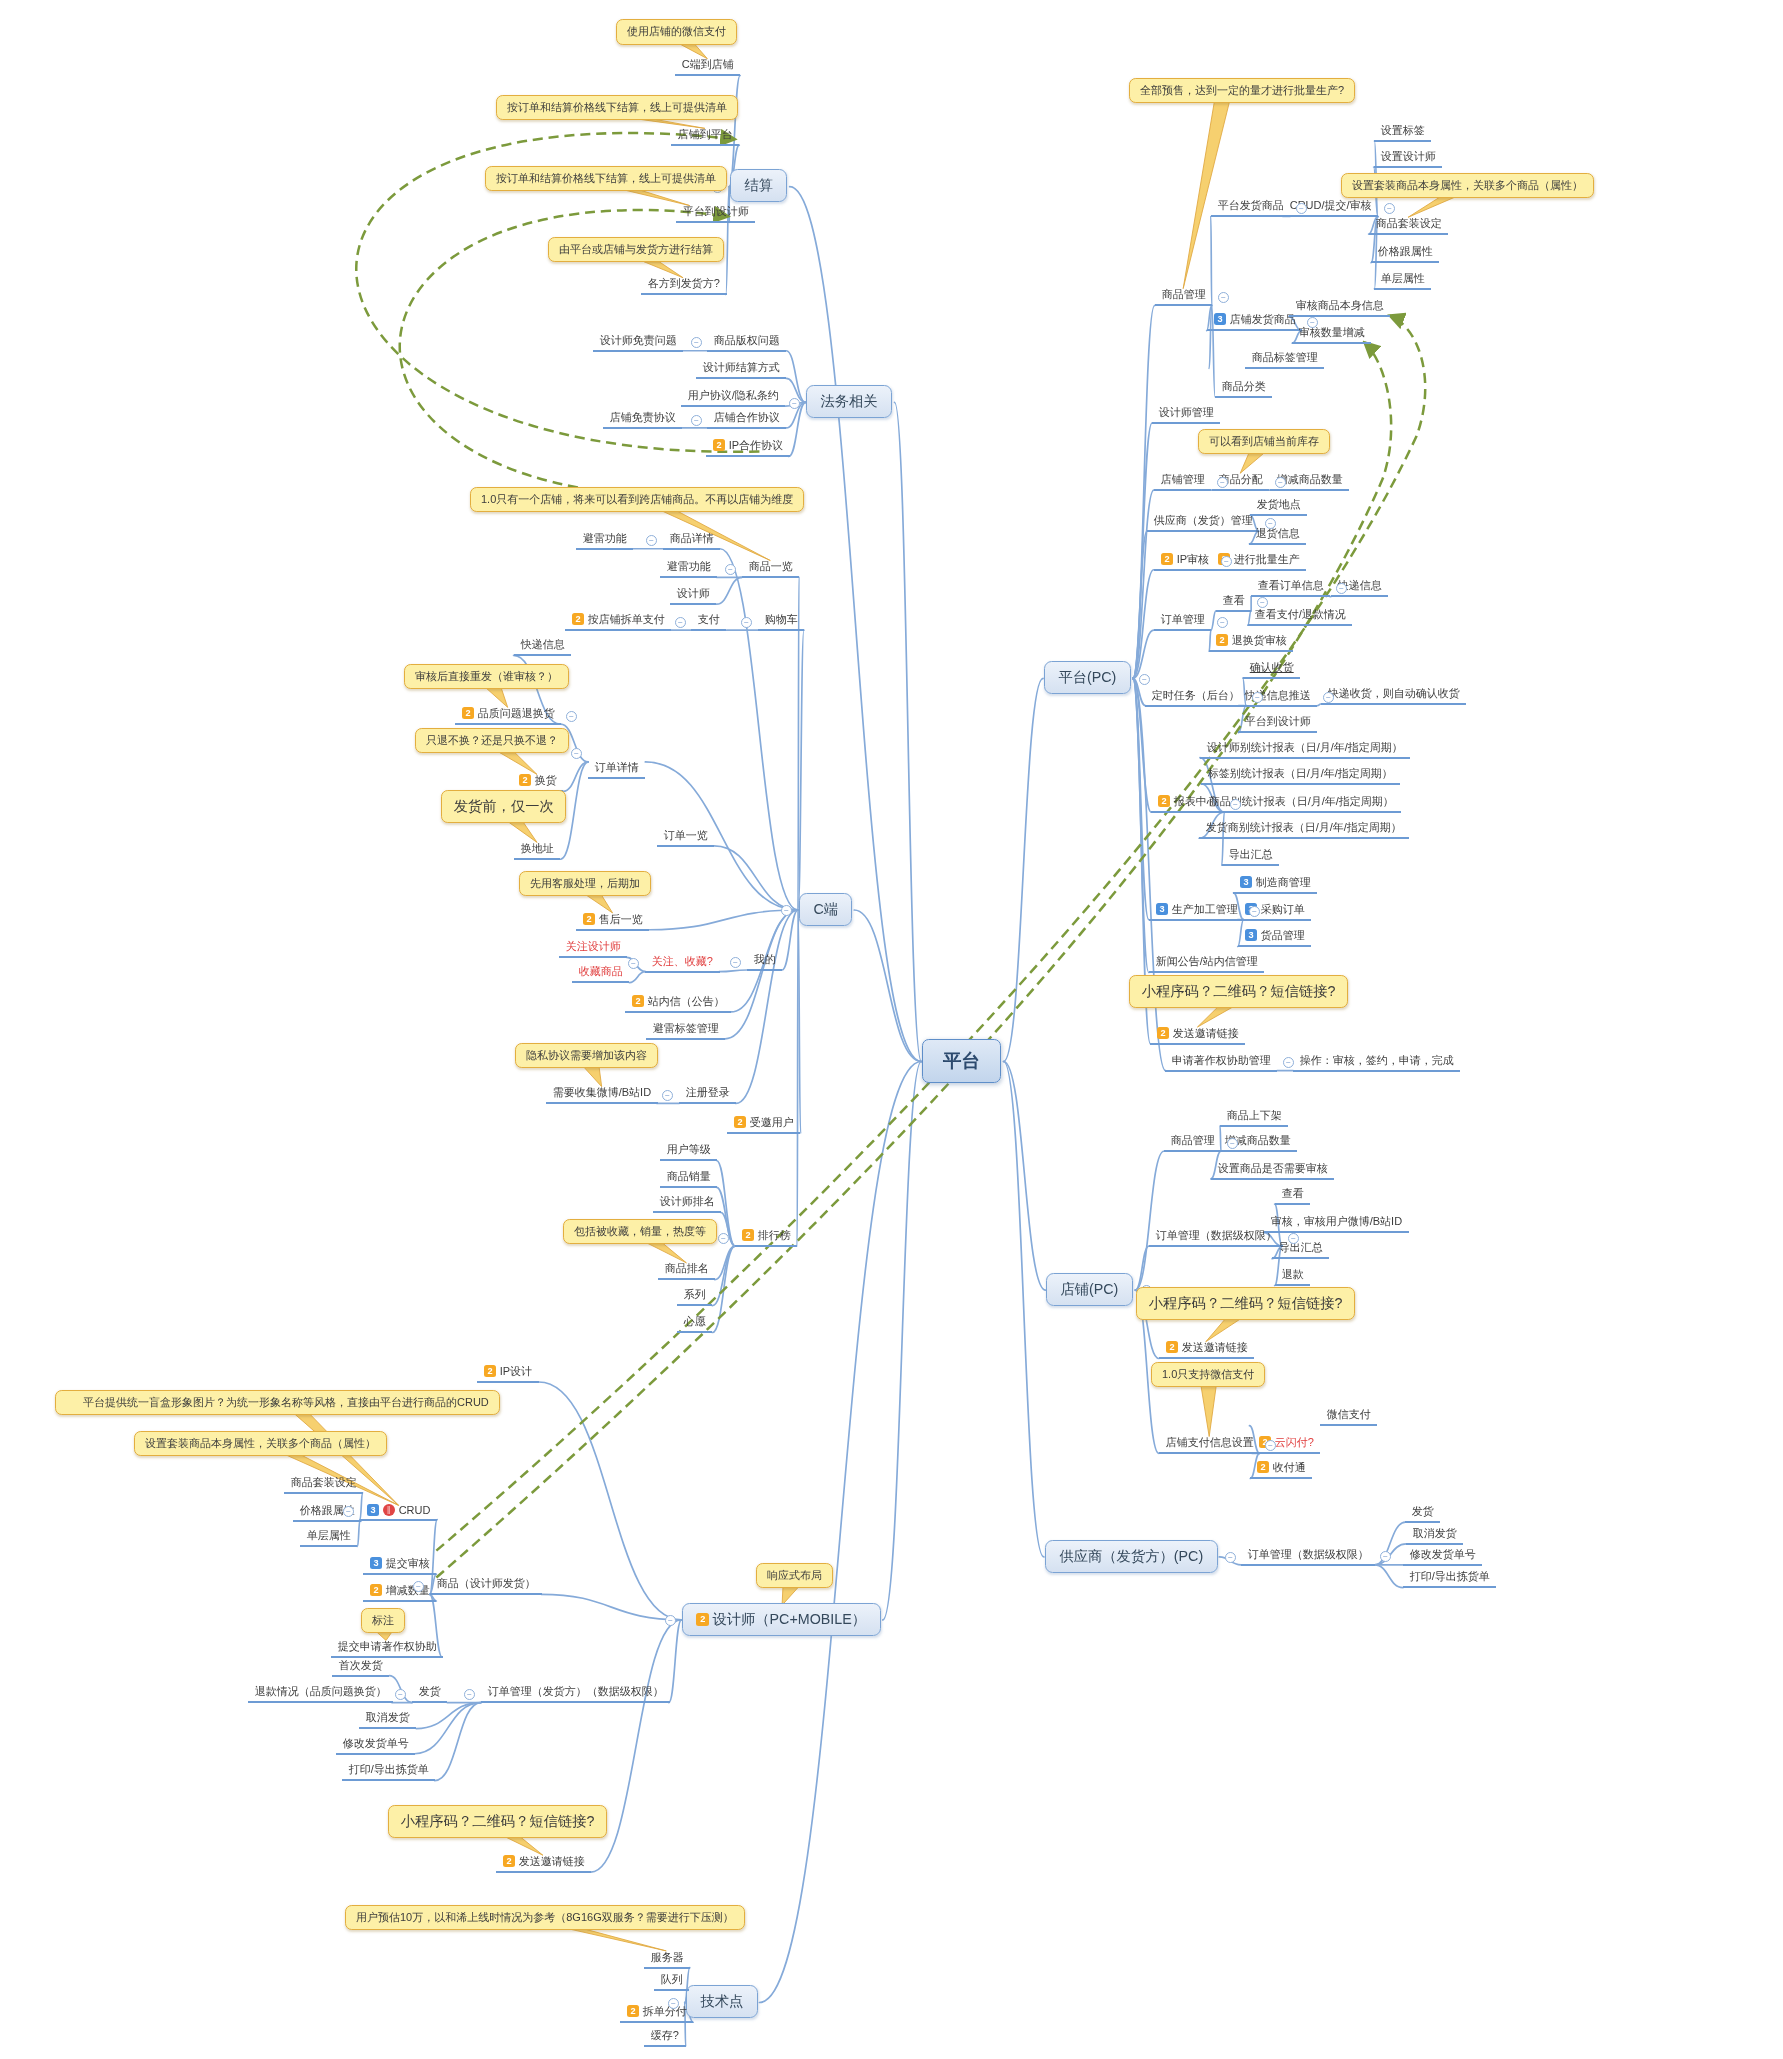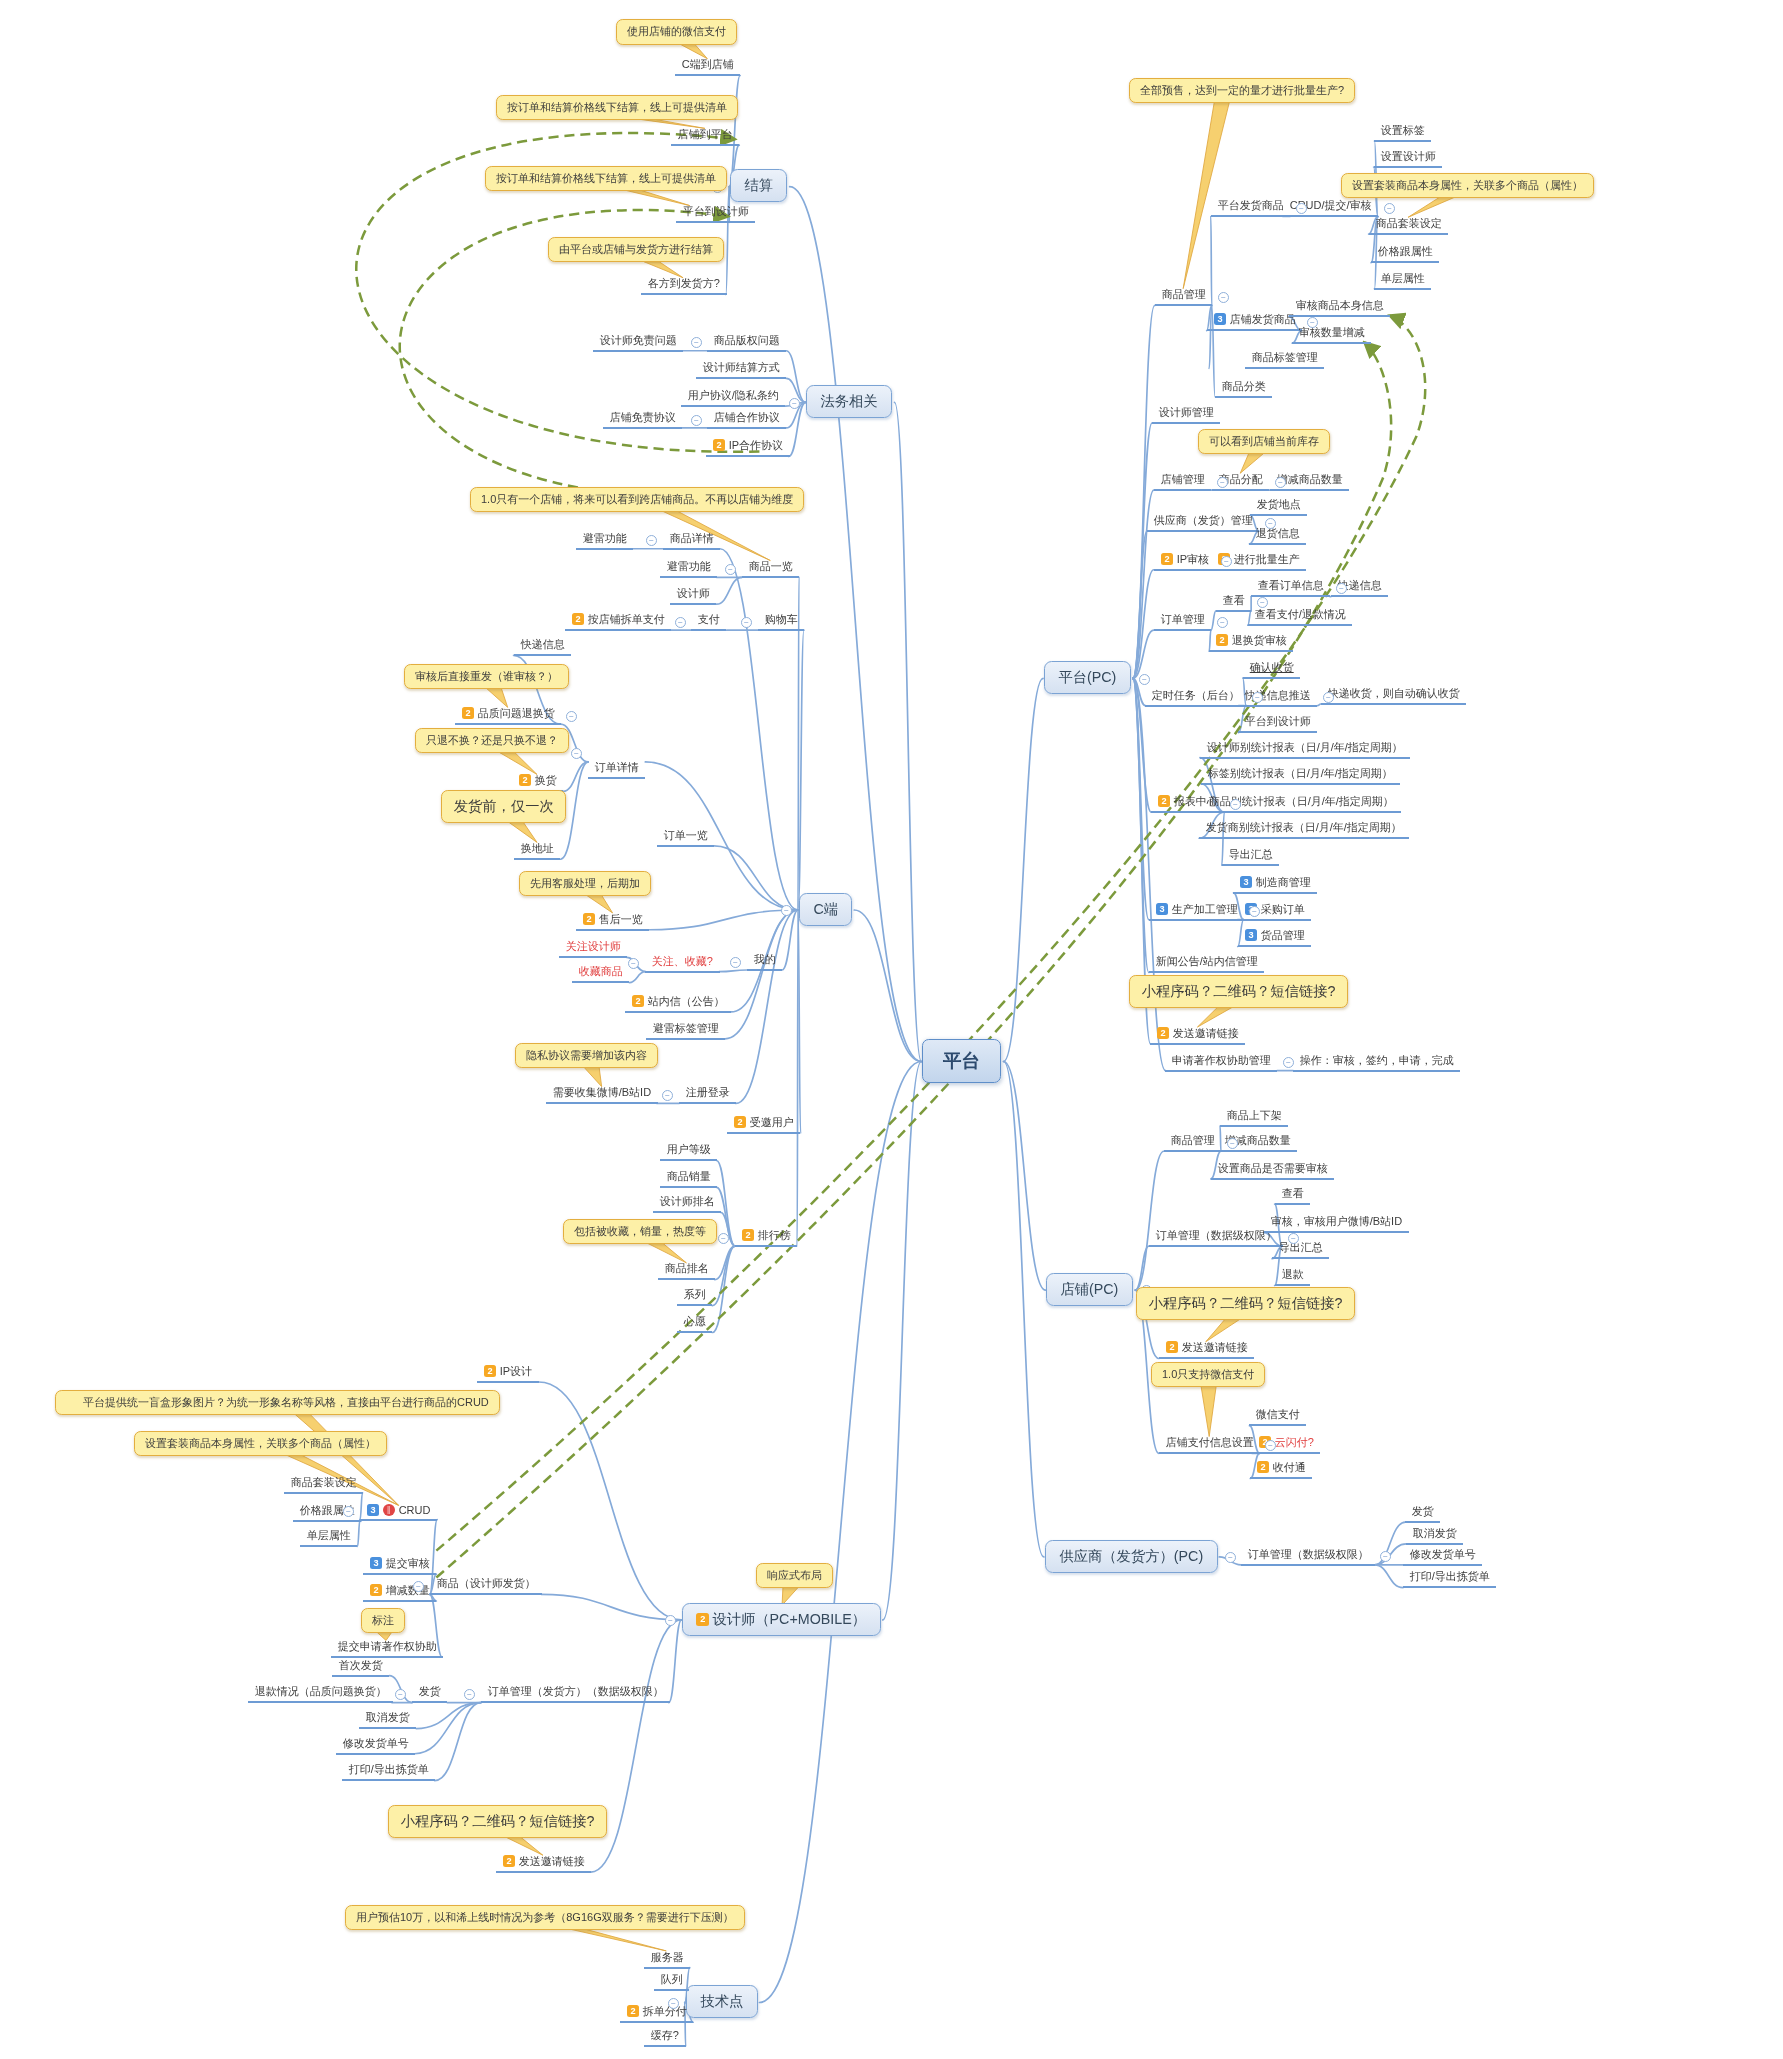--- a/index.html
+++ b/index.html
@@ -537,21 +537,21 @@
     <div class="node line" style="left: 1275px; top: 1265px;">
       <span class="lab">退款</span>
     </div>
     <div class="node line" style="left: 1159px; top: 1338px;">
       <span class="badge b2">2</span>
       <span class="lab">发送邀请链接</span>
     </div>
     <div class="node line" style="left: 1159px; top: 1433px;">
       <span class="lab">店铺支付信息设置</span>
     </div>
-    <div class="node line" style="left: 1249px; top: 1405px; justify-content: center;">
+    <div class="node line" style="left: 1320px; top: 1405px; justify-content: center;">
       <span class="lab">微信支付</span>
     </div>
     <div class="node line red" style="left: 1252px; top: 1433px;">
       <span class="badge b2">2</span>
       <span class="lab">云闪付?</span>
     </div>
     <div class="node line" style="left: 1250px; top: 1458px;">
       <span class="badge b2">2</span>
       <span class="lab">收付通</span>
     </div>

